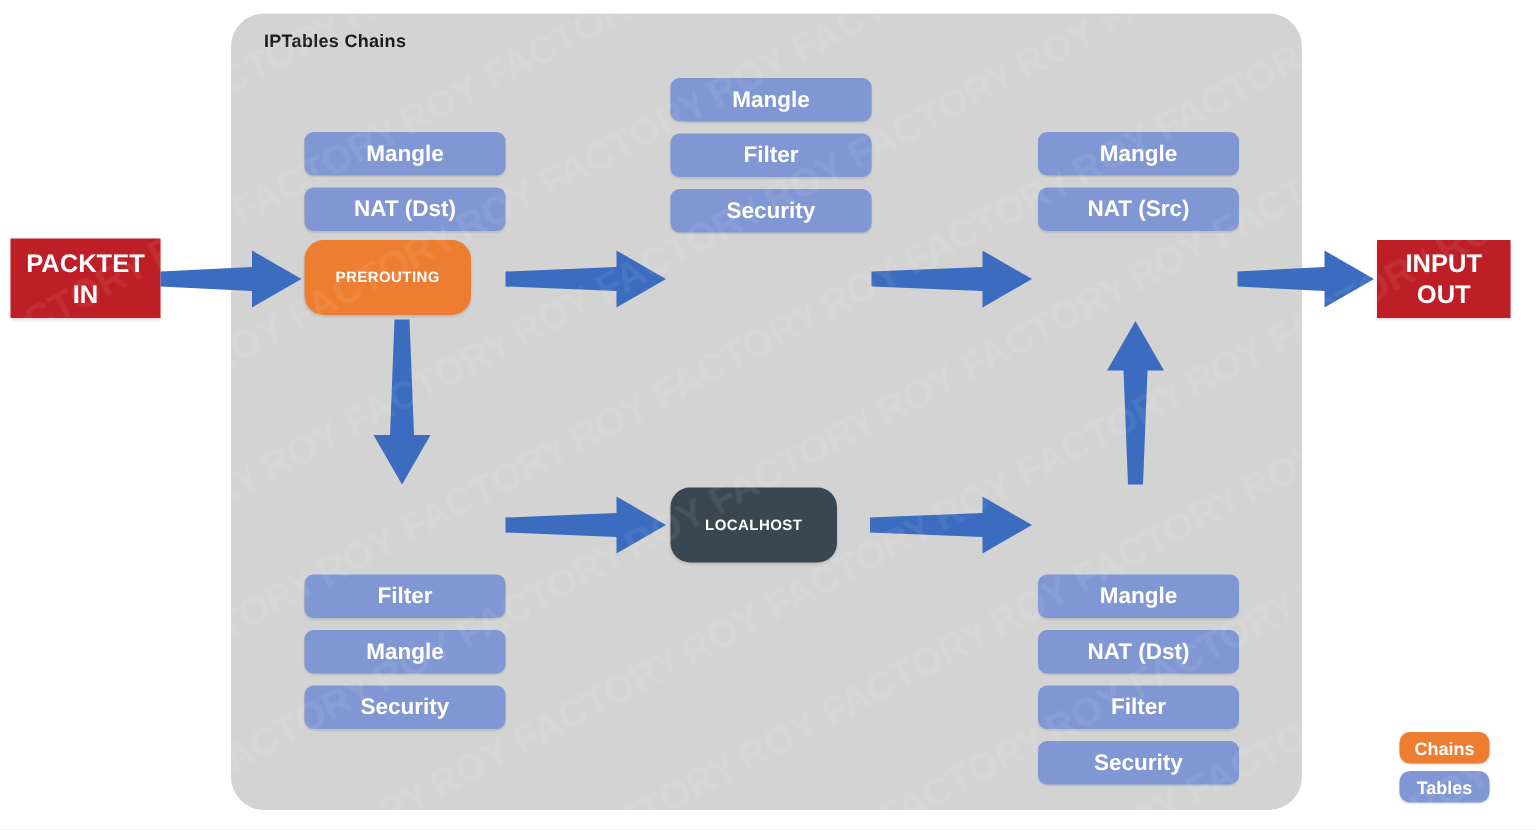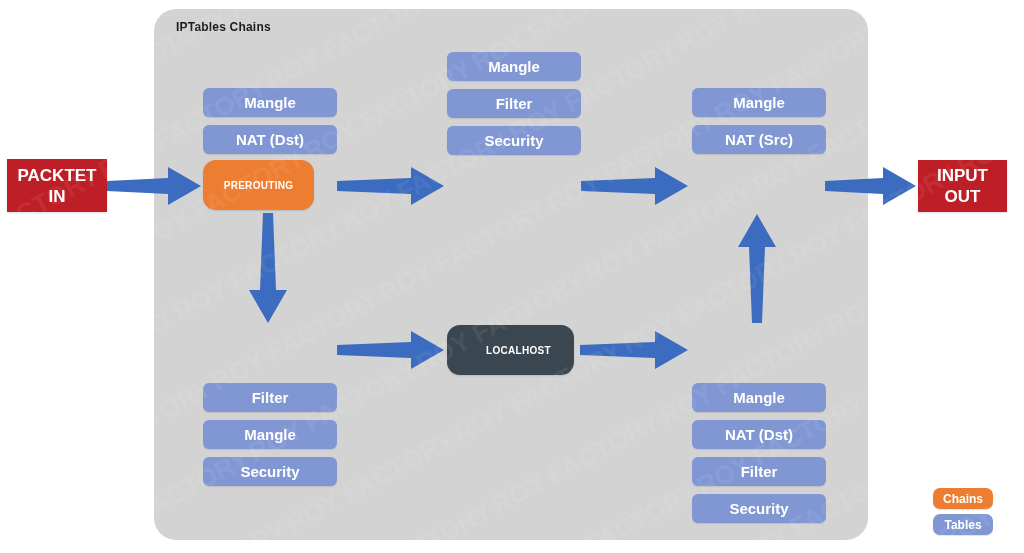--- a/index.html
+++ b/index.html
@@ -22,21 +22,21 @@
     display:flex;align-items:center;justify-content:center;
     box-shadow:0 1px 1px rgba(0,0,0,0.10);
   }
   .chain{
     position:absolute;width:111px;height:50px;border-radius:13px;
     background:var(--chain,#ED7D31);
     color:#fff;font-size:10px;font-weight:bold;letter-spacing:.3px;
     display:flex;align-items:center;justify-content:center;
     box-shadow:0 1px 2px rgba(0,0,0,0.12);
   }
-  .chain.dark{background:var(--localhost,#3A4650);padding-left:16px;}
+  .chain.dark{background:var(--localhost,#3A4650);}
   .endpoint{
     position:absolute;background:var(--endpoint,#BE1E26);
     color:#fff;font-size:17px;font-weight:bold;line-height:21px;text-align:center;
     display:flex;flex-direction:column;align-items:center;justify-content:center;
     box-shadow:0 1px 2px rgba(0,0,0,0.15);
   }
   .endpoint.in{left:7px;top:159px;width:100px;height:53px;}
   .endpoint.out{left:918px;top:160px;width:89px;height:52px;}
   .legend-pill{
     position:absolute;left:933px;width:60px;height:21px;border-radius:7px;

